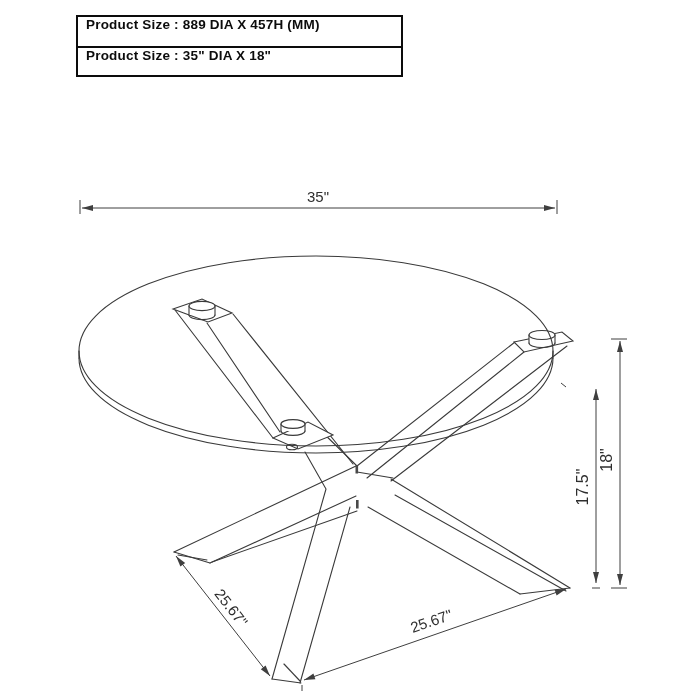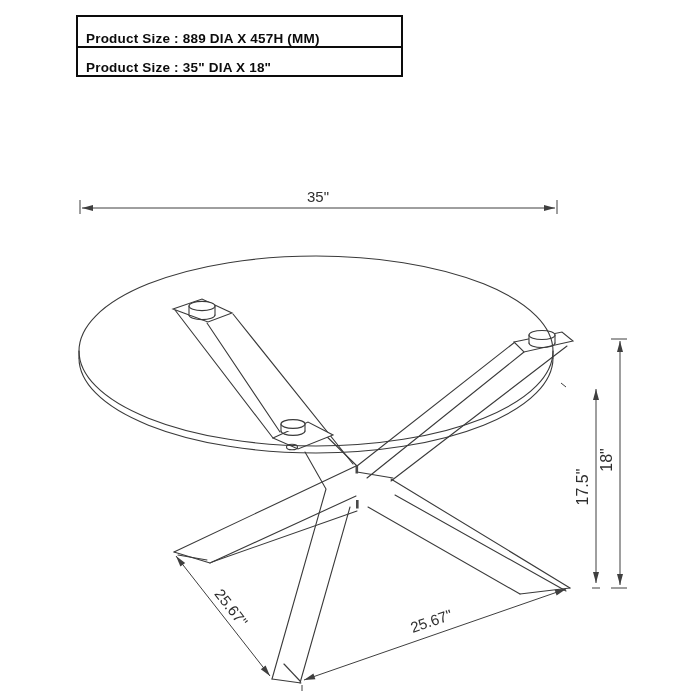--- a/index.html
+++ b/index.html
@@ -1,21 +1,21 @@
 <!DOCTYPE html>
 <html><head>
 <meta charset="utf-8">
 <style>
   html,body{margin:0;padding:0;background:#fff;}
   #stage{position:relative;width:700px;height:700px;background:#ffffff;overflow:hidden;
          font-family:"Liberation Sans", sans-serif;}
   #drawing{position:absolute;left:0;top:0;}
   
   .spec-box{position:absolute;left:76px;top:15px;width:323px;border:2px solid #0c0c0c;background:#fff;}
-  .spec-row{height:29px;display:flex;align-items:flex-end;padding-left:8px;
+  .spec-row{height:29px;display:flex;align-items:flex-start;padding-left:8px;
             font-weight:bold;font-size:13.5px;color:#0c0c0c;letter-spacing:.2px;white-space:nowrap;}
   .spec-row + .spec-row{border-top:2px solid #0c0c0c;height:27px;}
   
   .ln{stroke:#3a3a3a;stroke-width:1.1;fill:none;stroke-linecap:round;}
   .dim{stroke:#3f3f3f;stroke-width:1;fill:none;}
   .arr{fill:#3f3f3f;stroke:none;}
   .wh{fill:#ffffff;stroke:#3a3a3a;stroke-width:1.1;}
   .whn{fill:#ffffff;stroke:none;}
   .nub{fill:#4a4a4a;stroke:none;}
   text.dimlabel{fill:#2e2e2e;font-family:"Liberation Sans",sans-serif;}

